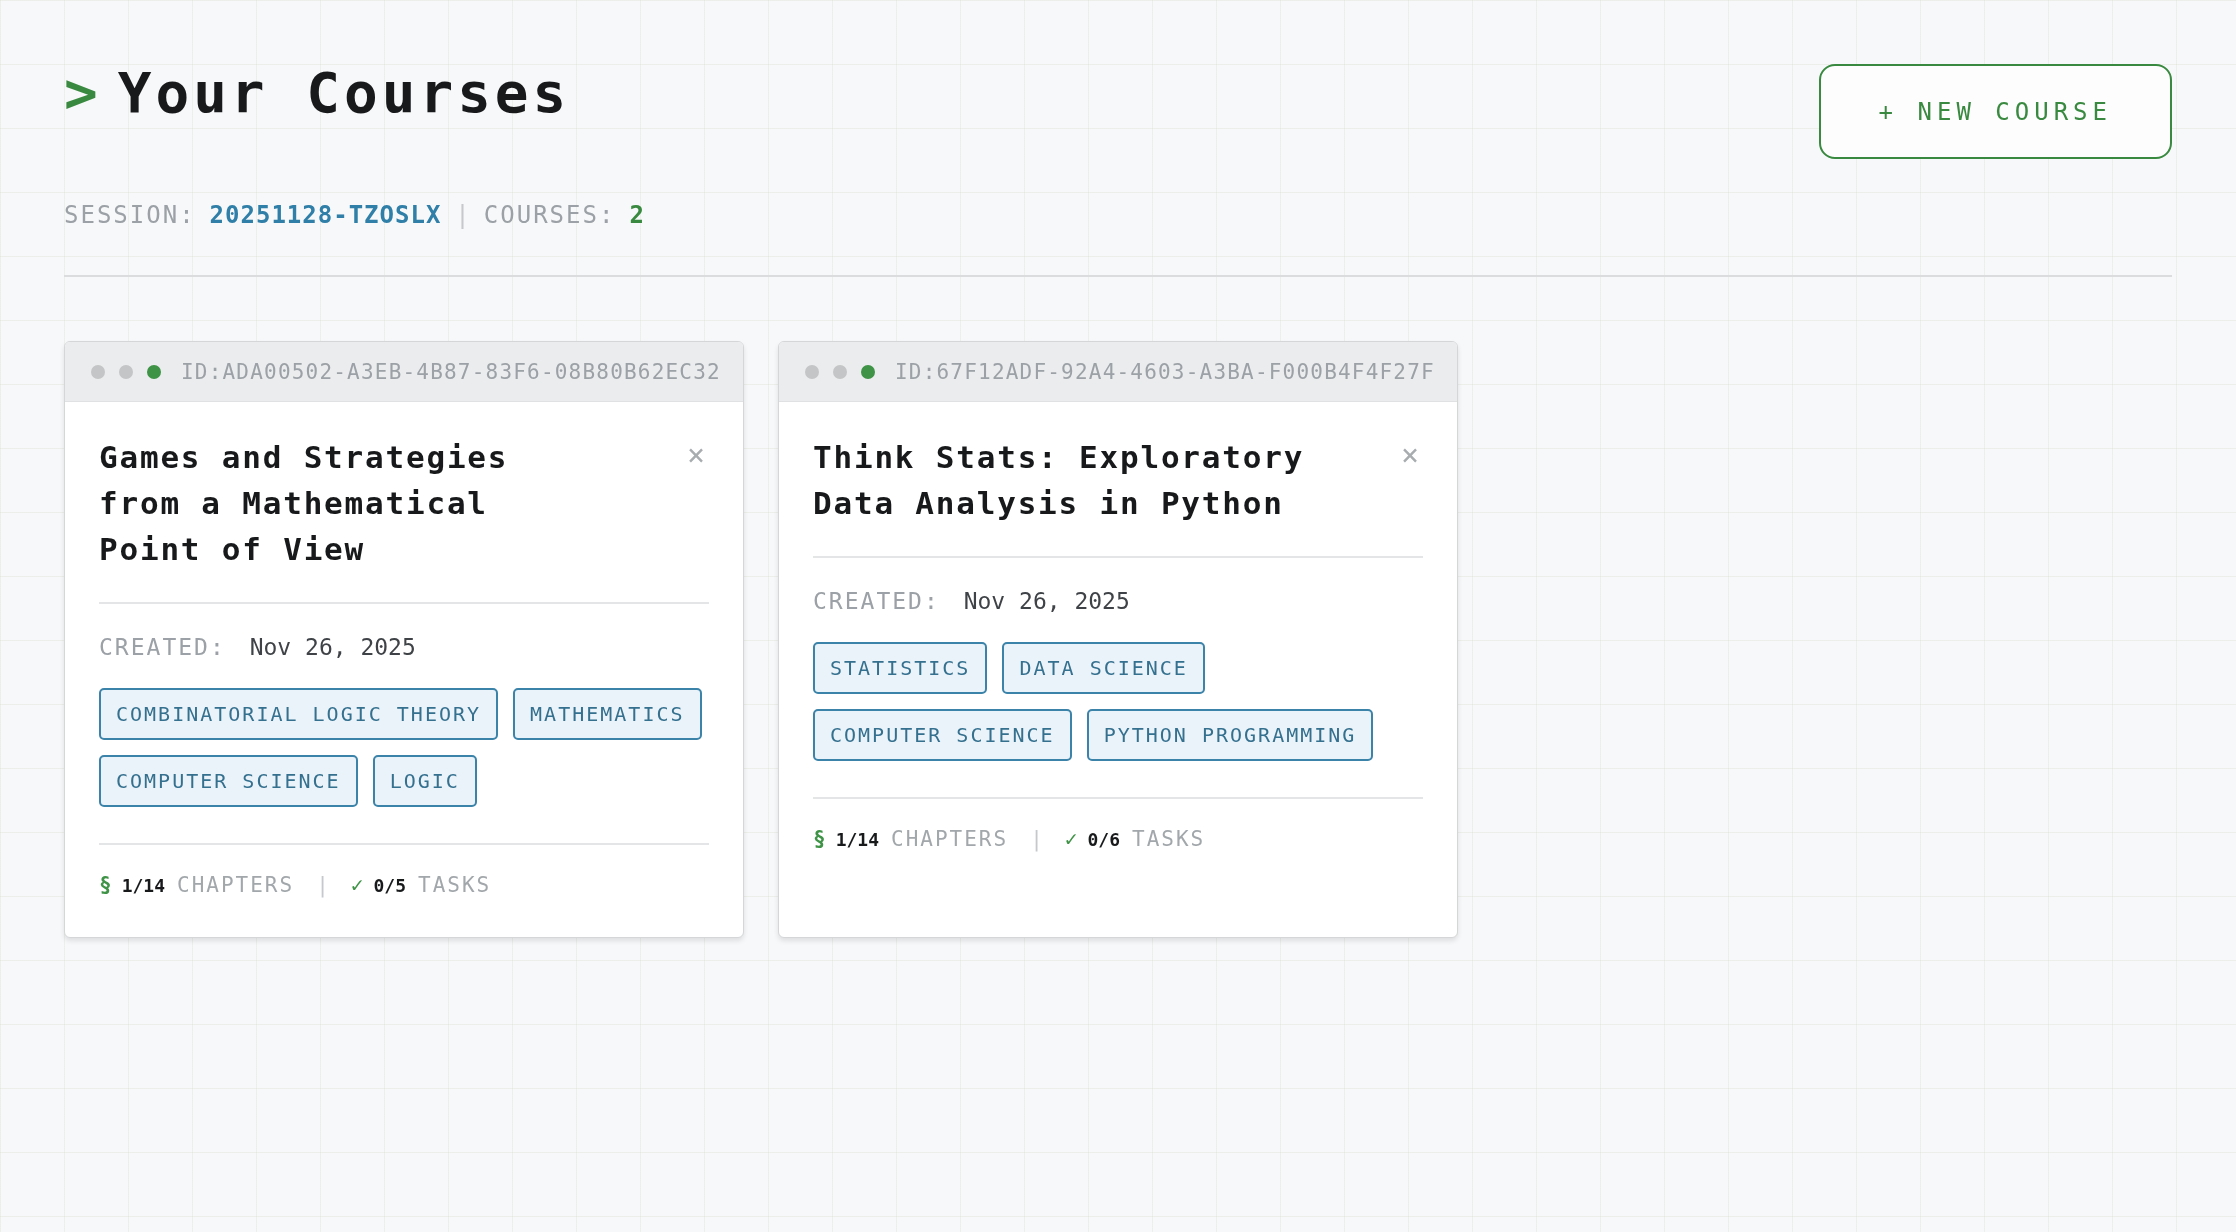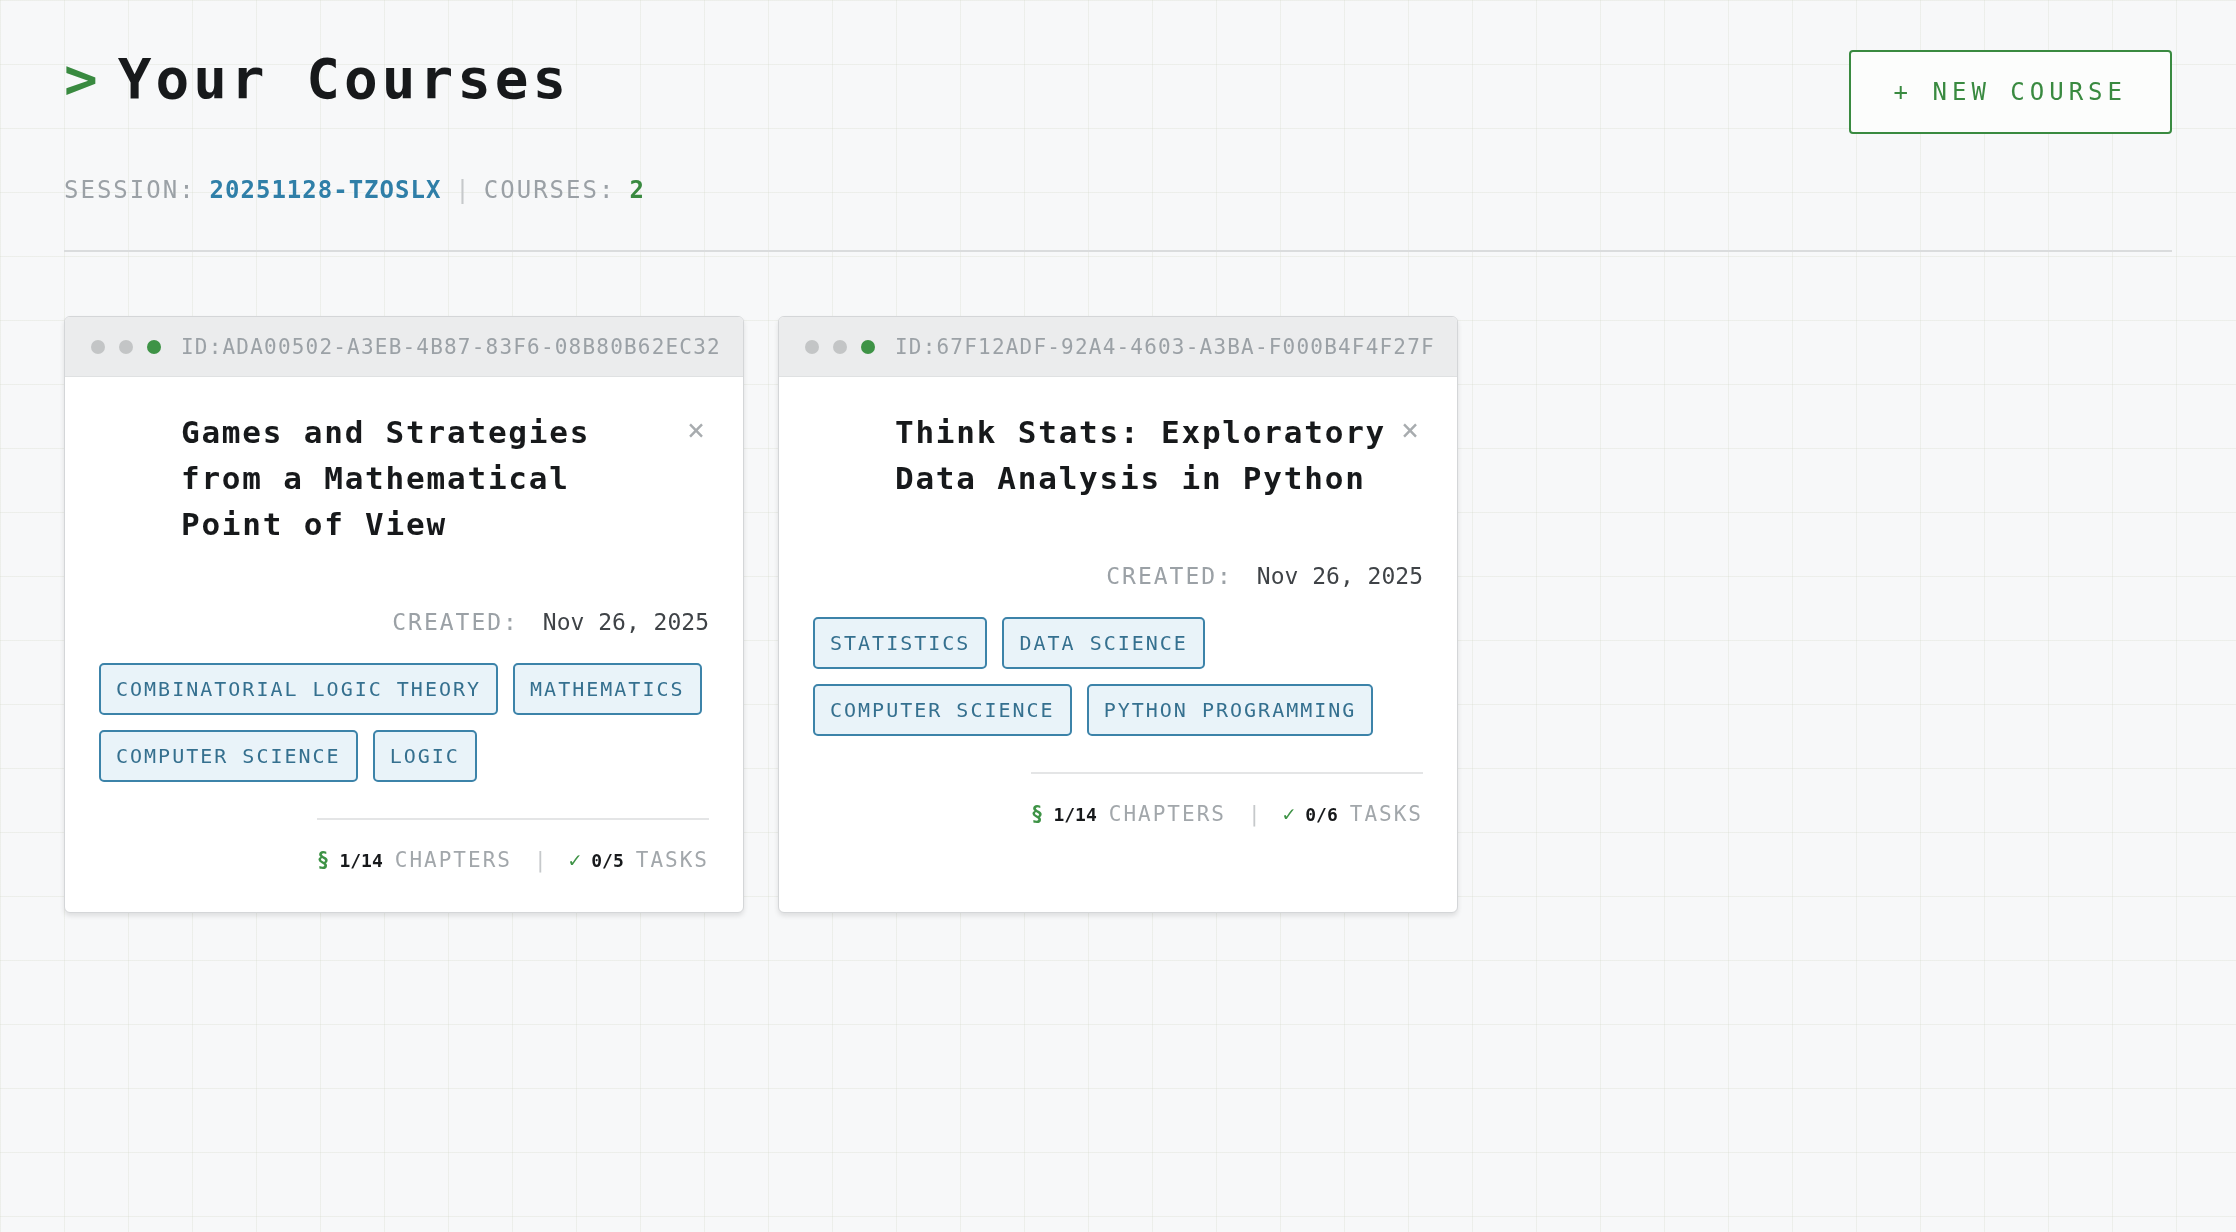--- a/index.html
+++ b/index.html
@@ -9,34 +9,34 @@
     background-color: #f7f8f9;
     background-image:
       linear-gradient(to right, rgba(210, 214, 196, 0.28) 1px, transparent 1px),
       linear-gradient(to bottom, rgba(210, 214, 196, 0.28) 1px, transparent 1px);
     background-size: 64px 64px;
     color: #1b1d1f;
   }
   .container { padding: 50px 64px 0 64px; }
 
   
-  .header-row { display: flex; justify-content: space-between; align-items: flex-start; }
+  .header-row { display: flex; justify-content: space-between; align-items: flex-start; margin-top: 14px; }
   .page-title { font-size: 56px; font-weight: bold; letter-spacing: 4px; line-height: 1.05; color: #17191b; }
   .caret { color: #398a40; margin-right: 16px; }
   .new-course-btn {
     font-family: inherit;
     border: 2px solid #398a40;
     color: #398a40;
     background: #fcfdfc;
     font-size: 24px;
     letter-spacing: 5px;
-    padding: 0 43px;
-    height: 84px;
+    padding: 0 58px;
+    height: 95px;
     line-height: 76px;
-    border-radius: 4px;
+    border-radius: 16px;
     cursor: pointer;
     white-space: nowrap;
   }
 
   
   .session-row { margin-top: 42px; font-size: 24px; display: flex; align-items: baseline; gap: 14px; }
   .dim-label { color: #9ba1a6; letter-spacing: 2px; }
   .session-value { color: #2f7fa8; letter-spacing: 1px; font-weight: bold; }
   .pipe { color: #c6c9cb; }
   .courses-count { color: #398a40; font-weight: bold; }
@@ -62,21 +62,21 @@
     height: 60px;
     display: flex;
     align-items: center;
     padding: 0 26px;
     flex: 0 0 auto;
   }
   .dot { width: 14px; height: 14px; border-radius: 50%; background: #c3c5c6; margin-right: 14px; flex: 0 0 auto; }
   .dot.green { background: #3e9346; }
   .card-id { color: #9ba1a6; font-size: 21px; letter-spacing: 1.2px; margin-left: 6px; white-space: nowrap; }
 
-  .card-body { padding: 32px 34px 40px 34px; flex: 1; display: flex; flex-direction: column; align-items: flex-end; }
+  .card-body { padding: 32px 34px 40px 34px; flex: 1; display: flex; flex-direction: column; }
   .title-row { display: flex; justify-content: space-between; align-items: flex-start; }
   .course-title {
     font-size: 31px;
     font-weight: bold;
     letter-spacing: 1.8px;
     line-height: 46px;
     color: #17191b;
     max-width: 502px;
   }
   .close-btn {

